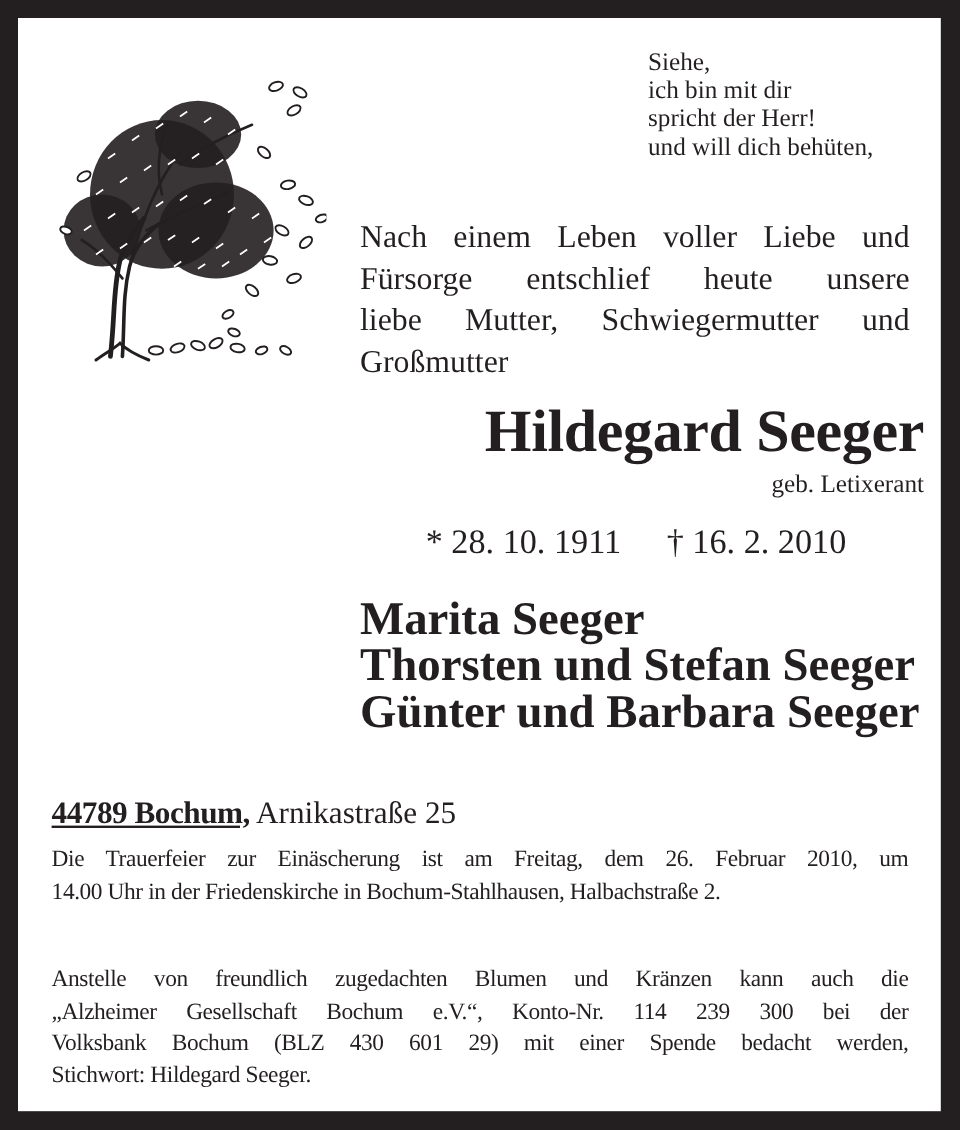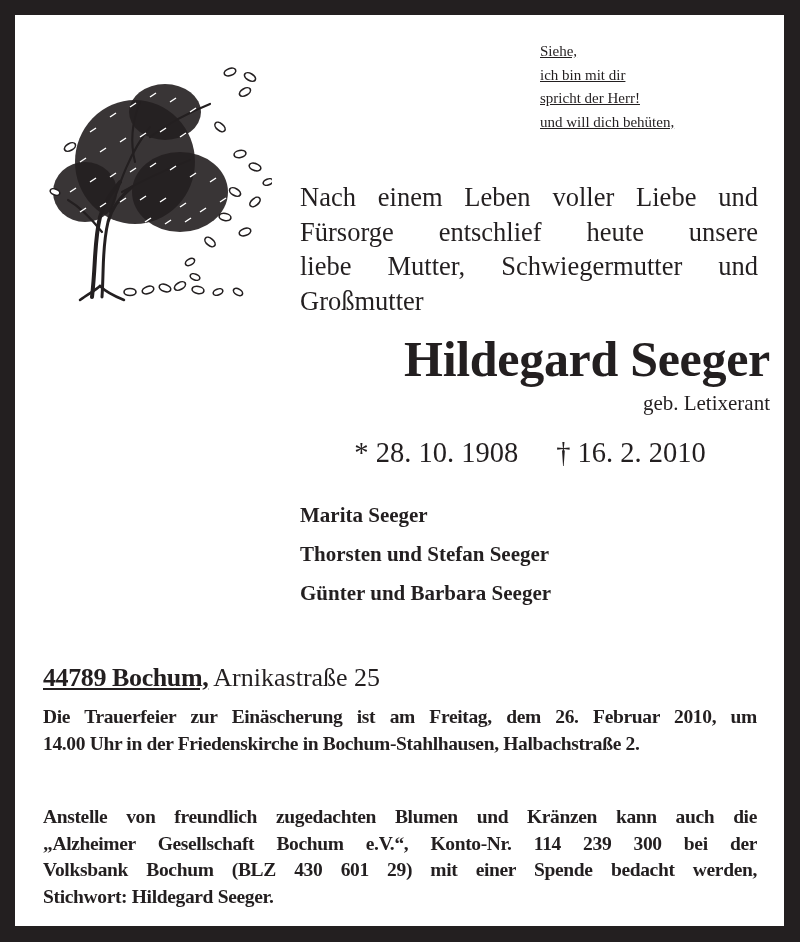--- a/index.html
+++ b/index.html
@@ -6,45 +6,45 @@
   body {
     width:800px; height:942px; background:#231f20; position:relative; overflow:hidden;
     font-family:"Liberation Serif", "DejaVu Serif", serif; color:#231f20;
   }
   .card {
     position:absolute; left:15px; top:15px; width:769px; height:911px;
     background:#ffffff;
   }
   .abs { position:absolute; }
   .tree { left:40px; top:42px; width:232px; height:262px; }
-  .verse { left:540px; top:40px; font-size:15px; line-height:23.5px; white-space:nowrap;text-decoration:underline; }
+  .verse { left:540px; top:40px; font-size:21px; line-height:23.5px; white-space:nowrap; }
   .verse div { display:block; }
   .intro {
     left:300px; top:180px; width:458px; font-size:26.5px; line-height:34.5px;
     text-align:justify; text-align-last:left;
   }
   .intro .line { display:block; text-align:justify; text-align-last:justify; white-space:nowrap; }
   .intro .line.last { text-align-last:left; }
   .name {
     left:290px; top:330px; width:480px; text-align:right;
     font-size:50px; font-weight:bold; line-height:58px; letter-spacing:-0.3px;
   }
   .maiden { left:290px; top:388px; width:480px; text-align:right; font-size:21px; line-height:30px; }
   .dates { left:290px; top:436px; width:480px; text-align:center; font-size:28.5px; line-height:34px; white-space:pre; }
   .dates .gap { display:inline-block; width:38px; }
-  .family { left:300px; top:496px; font-size:21px; font-weight:bold; line-height:39px; white-space:nowrap; }
+  .family { left:300px; top:496px; font-size:39px; font-weight:bold; line-height:39px; white-space:nowrap; }
   .address { left:43px; top:662px; font-size:26px; line-height:32px; white-space:nowrap; }
   .address b { font-weight:bold; letter-spacing:-0.4px;text-decoration:underline; }
   .para1, .para2 {
     left:43px; width:714px; font-size:19.5px; line-height:26.5px;
     text-align:justify; letter-spacing:-0.35px;
   }
   .para1 { top:704px; }
   .para2 { top:804px; }
-  .para1 .ln, .para2 .ln { display:block; text-align:justify; text-align-last:justify; white-space:nowrap;font-weight:bold; }
+  .para1 .ln, .para2 .ln { display:block; text-align:justify; text-align-last:justify; white-space:nowrap; }
   .para1 .ln.last, .para2 .ln.last { text-align-last:left; }
 </style>
 </head>
 <body>
 
 <div class="card"></div>
 
 <svg class="abs tree" viewBox="0 0 232 262">
   <g fill="none" stroke="#231f20" stroke-width="2.2" stroke-linecap="round">
 
@@ -110,21 +110,21 @@
 
 <div class="abs intro">
   <span class="line">Nach einem Leben voller Liebe und</span>
   <span class="line">Fürsorge entschlief heute unsere</span>
   <span class="line">liebe Mutter, Schwiegermutter und</span>
   <span class="line last">Großmutter</span>
 </div>
 
 <div class="abs name">Hildegard Seeger</div>
 <div class="abs maiden">geb. Letixerant</div>
-<div class="abs dates"><span>* 28. 10. 1908</span><span class="gap"></span><span>† 16. 2. 2010</span></div>
+<div class="abs dates"><span>* 28. 10. 1911</span><span class="gap"></span><span>† 16. 2. 2010</span></div>
 
 <div class="abs family">
   <div>Marita Seeger</div>
   <div>Thorsten und Stefan Seeger</div>
   <div>Günter und Barbara Seeger</div>
 </div>
 
 <div class="abs address"><b>44789 Bochum,</b> <span>Arnikastraße 25</span></div>
 
 <div class="abs para1">

